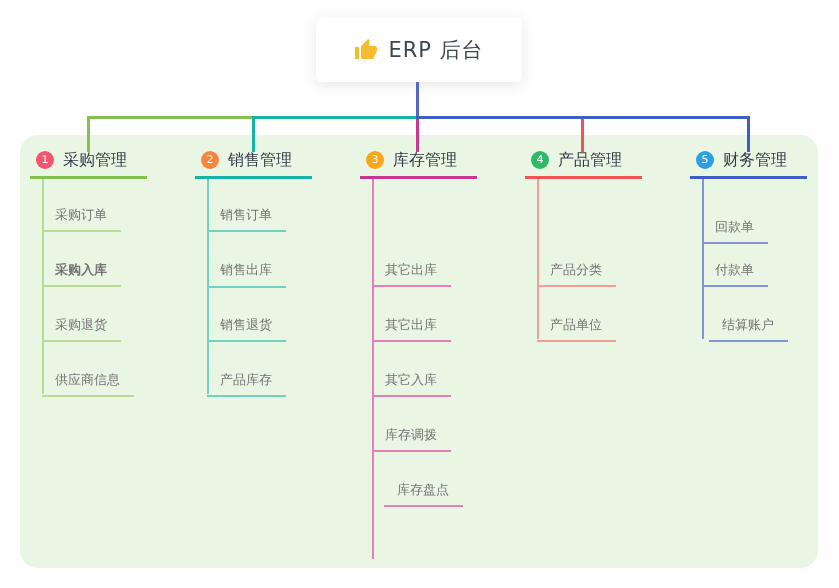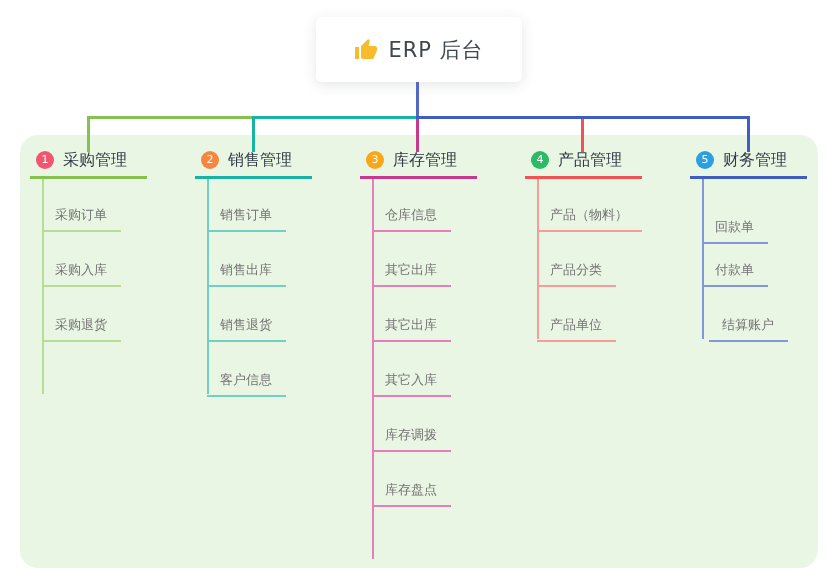--- a/index.html
+++ b/index.html
@@ -69,85 +69,82 @@
     <div class="branch-header">
       <span class="badge" style="background: rgb(242, 86, 110);">1</span>
       <span class="branch-title">采购管理</span>
     </div>
     <div class="header-underline" style="background: rgb(132, 193, 78);"></div>
     <div class="rail" style="height: 215px; background: rgb(182, 220, 150);"></div>
     <div class="child" style="top:204px">
       <span class="child-label" style="border-color: rgb(182, 220, 150);">采购订单</span>
     </div>
     <div class="child" style="top:259px">
-      <span class="child-label" style="border-color: rgb(182, 220, 150);">采购入库</span>
+      <span class="child-label" style="border-color: rgb(182, 220, 150); font-weight: bold;">采购入库</span>
     </div>
     <div class="child" style="top:314px">
       <span class="child-label" style="border-color: rgb(182, 220, 150);">采购退货</span>
+    </div>
+    <div class="child" style="top:369px">
+      <span class="child-label" style="border-color: rgb(182, 220, 150);">供应商信息</span>
     </div>
   </div>
 
   <div class="col" style="left:195px">
     <div class="branch-header">
       <span class="badge" style="background: rgb(246, 134, 63);">2</span>
       <span class="branch-title">销售管理</span>
     </div>
     <div class="header-underline" style="background: rgb(23, 179, 163);"></div>
     <div class="rail" style="height: 215px; background: rgb(113, 207, 196);"></div>
     <div class="child" style="top:204px">
       <span class="child-label" style="border-color: rgb(113, 207, 196); text-align: center;">销售订单</span>
     </div>
     <div class="child" style="top:259px">
-      <span class="child-label" style="border-color: rgb(113, 207, 196);">销售出库</span>
+      <span class="child-label" style="border-color: rgb(113, 207, 196); font-family: Liberation Mono, monospace;">销售出库</span>
     </div>
     <div class="child" style="top:314px">
       <span class="child-label" style="border-color: rgb(113, 207, 196);">销售退货</span>
     </div>
     <div class="child" style="top:369px">
-      <span class="child-label" style="border-color: rgb(113, 207, 196);">客户信息</span>
+      <span class="child-label" style="border-color: rgb(113, 207, 196);">产品库存</span>
     </div>
   </div>
 
   <div class="col" style="left:360px">
     <div class="branch-header">
       <span class="badge" style="background: rgb(249, 166, 26);">3</span>
       <span class="branch-title">库存管理</span>
     </div>
     <div class="header-underline" style="background: rgb(201, 56, 143);"></div>
     <div class="rail" style="height: 380px; background: rgb(229, 127, 186);"></div>
-    <div class="child" style="top:204px">
-      <span class="child-label" style="border-color: rgb(229, 127, 186);">仓库信息</span>
-    </div>
     <div class="child" style="top:259px">
       <span class="child-label" style="border-color: rgb(229, 127, 186);">其它出库</span>
     </div>
     <div class="child" style="top:314px">
       <span class="child-label" style="border-color: rgb(229, 127, 186);">其它出库</span>
     </div>
     <div class="child" style="top:369px">
       <span class="child-label" style="border-color: rgb(229, 127, 186);">其它入库</span>
     </div>
     <div class="child" style="top:424px">
       <span class="child-label" style="border-color: rgb(229, 127, 186);">库存调拨</span>
     </div>
     <div class="child" style="top:479px">
-      <span class="child-label" style="border-color: rgb(229, 127, 186);">库存盘点</span>
+      <span class="child-label" style="border-color: rgb(229, 127, 186); margin-left: 12px;">库存盘点</span>
     </div>
   </div>
 
   <div class="col" style="left:525px">
     <div class="branch-header">
       <span class="badge" style="background: rgb(46, 185, 102);">4</span>
       <span class="branch-title">产品管理</span>
     </div>
     <div class="header-underline" style="background: rgb(242, 83, 82);"></div>
     <div class="rail" style="height: 160px; background: rgb(245, 157, 152);"></div>
-    <div class="child" style="top:204px">
-      <span class="child-label" style="border-color: rgb(245, 157, 152);">产品（物料）</span>
-    </div>
     <div class="child" style="top:259px">
       <span class="child-label" style="border-color: rgb(245, 157, 152);">产品分类</span>
     </div>
     <div class="child" style="top:314px">
       <span class="child-label" style="border-color: rgb(245, 157, 152);">产品单位</span>
     </div>
   </div>
 
   <div class="col" style="left:690px">
     <div class="branch-header">

